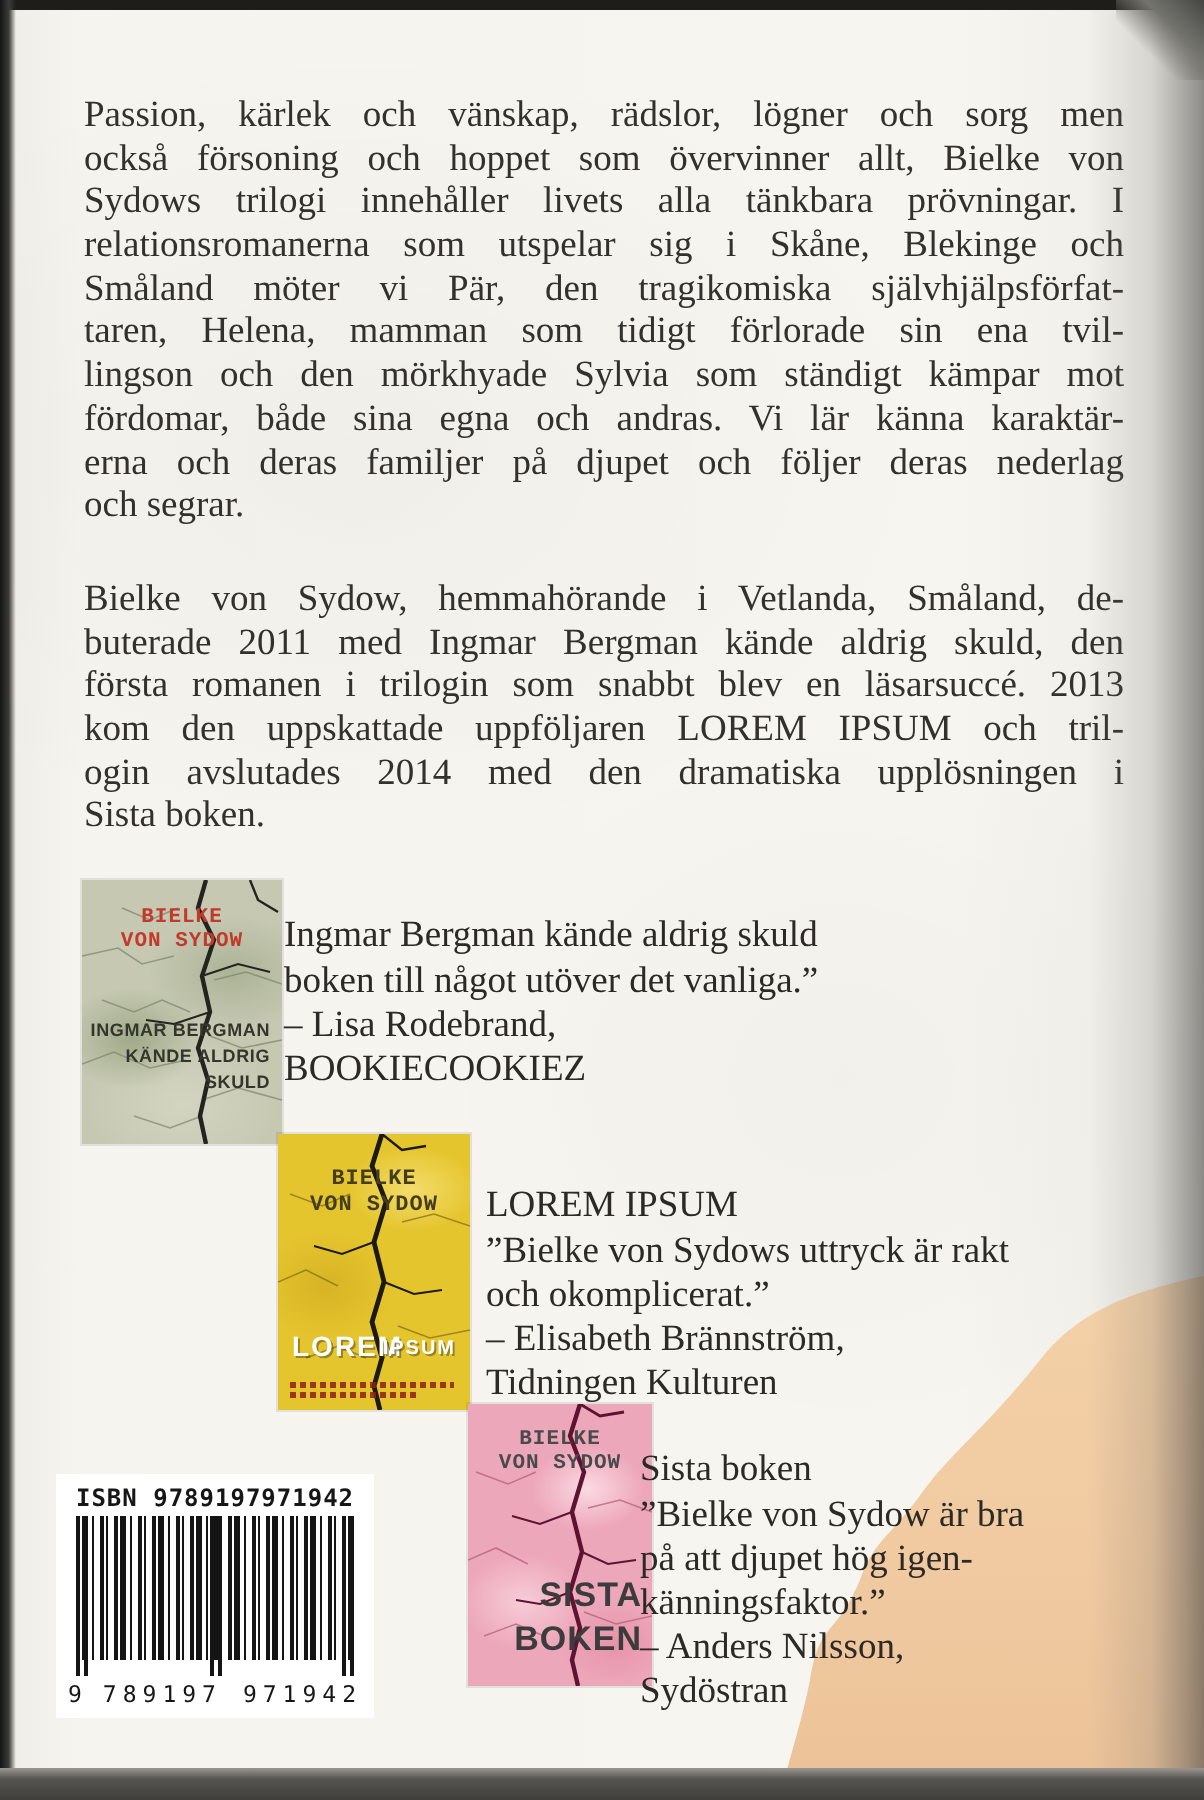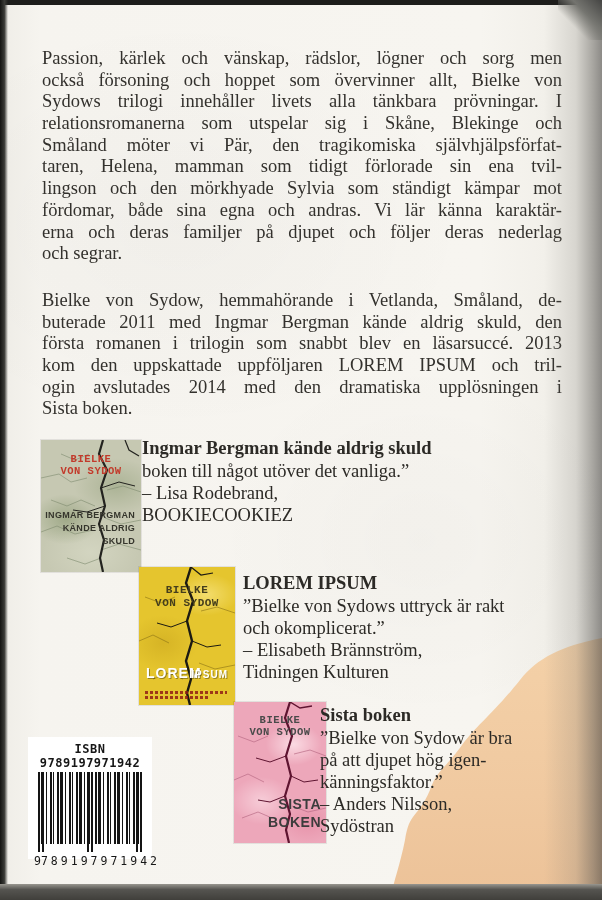--- a/index.html
+++ b/index.html
@@ -26,21 +26,21 @@
   
   .thumb { position:absolute; left:372px; top:630px; z-index:1; }
   
   .para { position:absolute; left:42px; width:520px; font-size:18.5px; line-height:21.7px; overflow:hidden; z-index:2; }
   .para .jline { text-align:justify; text-align-last:justify; height:21.7px; white-space:nowrap; }
   .para .jlast { text-align-last:left; }
   #synopsis { top:48px; }
   #bio      { top:290px; }
   
   .review { position:absolute; font-size:18.5px; line-height:22px; color:#2c2a26; z-index:2; }
-  .review .rtitle { font-weight:bold; margin-bottom:1px; }
+  .review .rtitle { font-weight:normal; margin-bottom:1px;margin-top:20px; }
   #review-1 { left:142px; top:437px; }
   #review-2 { left:243px; top:572px; }
   #review-3 { left:320px; top:704px; }
   
   .cover { position:absolute; z-index:2; box-shadow:0 0 0 1px rgba(0,0,0,0.08); font-family:"Liberation Sans", sans-serif; }
   .cover .crack { position:absolute; left:0; top:0; }
   .cover .author { position:absolute; left:0; width:100%; text-align:center; font-weight:bold; line-height:1.15; letter-spacing:0.5px;font-family:Liberation Mono, monospace; }
   .cover .ctitle { position:absolute; font-weight:bold; }
   #cover-1 { left:41px; top:440px; width:100px; height:132px;
     background:
@@ -60,23 +60,23 @@
   #cover-2 .ctitle-b { position:absolute; right:7px; top:102px; font-size:10px; font-weight:bold; color:#ffffff; text-shadow:1px 1px 0 rgba(60,50,10,0.45); letter-spacing:1px; }
   .fineprint { position:absolute; left:6px; width:82px; height:2.5px;
       background:repeating-linear-gradient(90deg, rgba(145,30,20,0.85) 0 3px, rgba(145,30,20,0) 3px 5px); }
   #cover-3 { left:234px; top:702px; width:92px; height:141px;
     background:
       radial-gradient(ellipse 40px 30px at 65% 30%, rgba(255,235,240,0.75), transparent 70%),
       radial-gradient(ellipse 44px 34px at 30% 70%, rgba(255,235,240,0.55), transparent 70%),
       radial-gradient(ellipse 40px 30px at 80% 85%, rgba(220,110,140,0.35), transparent 70%),
       #eda7ba; }
   #cover-3 .author { top:12px; font-size:10.5px; color:#4a4a4a; }
-  #cover-3 .ctitle { right:5px; bottom:12px; text-align:right; font-size:14px; line-height:1.3; color:#3c3c3c; letter-spacing:0.5px; }
-  
-  .barcode-box { position:absolute; left:28px; top:737px; width:124px; height:122px; background:#ffffff; z-index:2;
+  #cover-3 .ctitle { right:5px; bottom:12px; text-align:right; font-size:17px; line-height:1.3; color:#3c3c3c; letter-spacing:0.5px; }
+  
+  .barcode-box { position:absolute; left:28px; top:737px; width:159px; height:122px; background:#ffffff; z-index:2;
                  font-family:"DejaVu Sans Mono", monospace; }
   .isbn-label { text-align:center; font-size:12px; font-weight:bold; letter-spacing:0.5px; color:#161616; padding-top:5px; }
   .bars-wrap { position:relative; margin:2px 10px 0 10px; height:72px; }
   .bars { position:absolute; inset:0;
       background:repeating-linear-gradient(90deg,
         #141414 0 2px, #fdfdfd 2px 3px, #141414 3px 6px, #fdfdfd 6px 8px,
         #141414 8px 9px, #fdfdfd 9px 12px, #141414 12px 14px, #fdfdfd 14px 15px,
         #141414 15px 16px, #fdfdfd 16px 19px); }
   .guard { position:absolute; top:0; width:2px; height:80px; background:#141414; }
   .g1{left:0;} .g2{left:4px;} .g3{left:calc(50% - 3px);} .g4{left:calc(50% + 1px);} .g5{right:4px;} .g6{right:0;}

